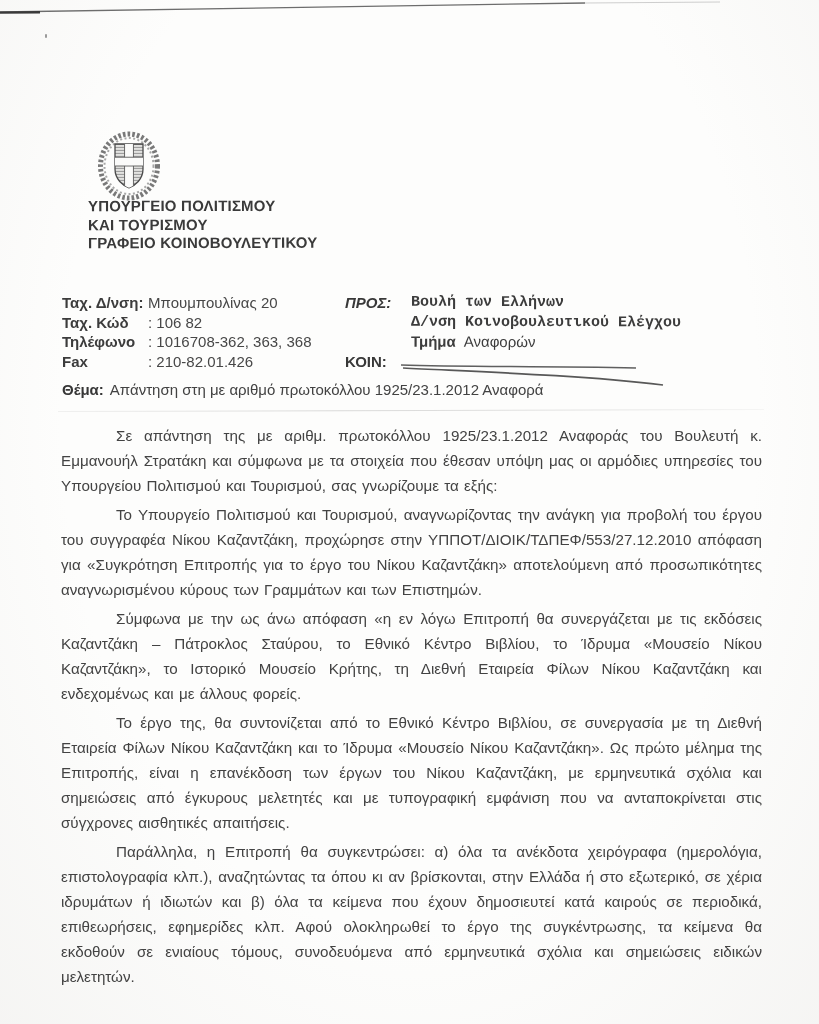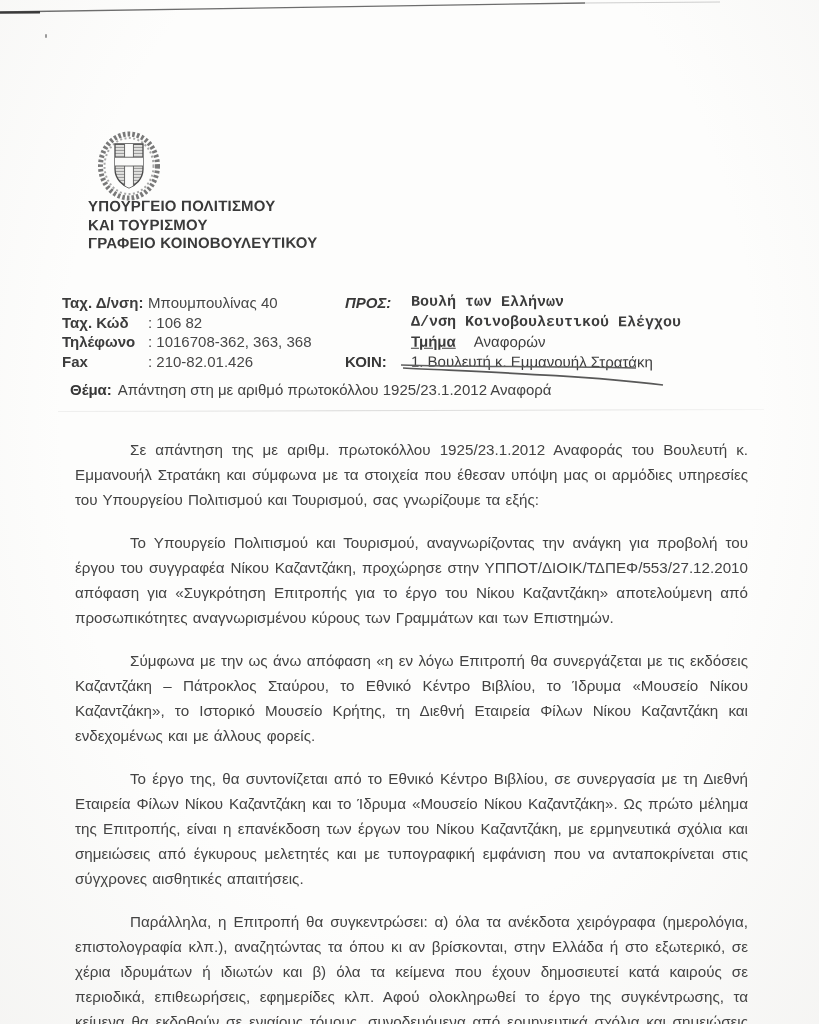--- a/index.html
+++ b/index.html
@@ -61,37 +61,37 @@
     position: absolute; left: 345px; font-weight: bold; font-size: 15px; color: #383838;
   }
   .pros-label { top: 294px; font-style: italic; }
   .koin-label { top: 352.5px; }
   .recipient-block {
     position: absolute; left: 411px; top: 293px;
     font-size: 15px; line-height: 19.6px; white-space: nowrap; color: #3c3c3c;
     transform: rotate(0.15deg);
   }
   .recipient-block .bold { font-weight: bold; font-family: Liberation Mono, monospace; }
-  .recipient-block .r3-label { font-weight: bold; margin-right: 18px; text-decoration: underline; }
+  .recipient-block .r3-label { font-weight: bold; margin-right: 8px; }
   .koin-underline { position: absolute; left: 393px; top: 360px; }
 
   
   .subject-line {
-    position: absolute; left: 70px; top: 381px;
+    position: absolute; left: 62px; top: 381px;
     font-size: 15px; color: #424242; white-space: nowrap;
   }
   .subject-line .s-label { font-weight: bold; margin-right: 6px; color: #363636; }
 
   
   .body-text {
     position: absolute; left: 57px; top: 419px; width: 709px;
     font-size: 15.2px; line-height: 25px; color: #434343;
     text-align: justify;
   }
-  .body-text p { margin: 18px; text-indent: 55px; word-spacing: 1px; }
+  .body-text p { margin: 4px; text-indent: 55px; word-spacing: 1px; }
 </style>
 </head>
 <body>
 
 <div class="page">
 
   <svg class="top-artifact" width="819" height="22" viewBox="0 0 819 22">
     <path d="M0 12 L585 3" stroke="#6d6d6d" stroke-width="1.3" fill="none"></path>
     <path d="M0 12.6 L40 12.2" stroke="#3a3a3a" stroke-width="2.4" fill="none"></path>
     <path d="M585 3 L720 2" stroke="#c2c2c2" stroke-width="0.8" fill="none"></path>
@@ -125,42 +125,41 @@
 
   <div class="org-block">
     <div>ΥΠΟΥΡΓΕΙΟ ΠΟΛΙΤΙΣΜΟΥ</div>
     <div>ΚΑΙ ΤΟΥΡΙΣΜΟΥ</div>
     <div>ΓΡΑΦΕΙΟ ΚΟΙΝΟΒΟΥΛΕΥΤΙΚΟΥ</div>
   </div>
 
 
   <div class="contact-block">
     <div class="contact-row">
-      <span class="c-label">Ταχ. Δ/νση:</span><span class="c-value">Μπουμπουλίνας 40</span>
+      <span class="c-label">Ταχ. Δ/νση:</span><span class="c-value">Μπουμπουλίνας 20</span>
     </div>
     <div class="contact-row">
       <span class="c-label">Ταχ. Κώδ</span><span class="c-value">: 106 82</span>
     </div>
     <div class="contact-row">
       <span class="c-label">Τηλέφωνο</span><span class="c-value">: 1016708-362, 363, 368</span>
     </div>
     <div class="contact-row">
       <span class="c-label">Fax</span><span class="c-value">: 210-82.01.426</span>
     </div>
   </div>
 
   <div class="pros-label">ΠΡΟΣ:</div>
   <div class="koin-label">ΚΟΙΝ:</div>
   <div class="recipient-block">
     <div class="bold">Βουλή των Ελλήνων</div>
     <div class="bold">Δ/νση Κοινοβουλευτικού Ελέγχου</div>
     <div>
       <span class="r3-label">Τμήμα</span><span>Αναφορών</span>
     </div>
-    <div>1. Βουλευτή κ. Εμμανουήλ Στρατάκη</div>
   </div>
 
   <svg class="koin-underline" width="285" height="34" viewBox="0 0 285 34">
     <path d="M8 5 C70 7 150 6 243 8" stroke="#5f5f5f" stroke-width="1.6" fill="none"></path>
     <path d="M10 8 C90 12 185 15 270 25" stroke="#585858" stroke-width="1.7" fill="none"></path>
   </svg>
 
   <div class="subject-streak"></div>
 
   <div class="subject-line">

